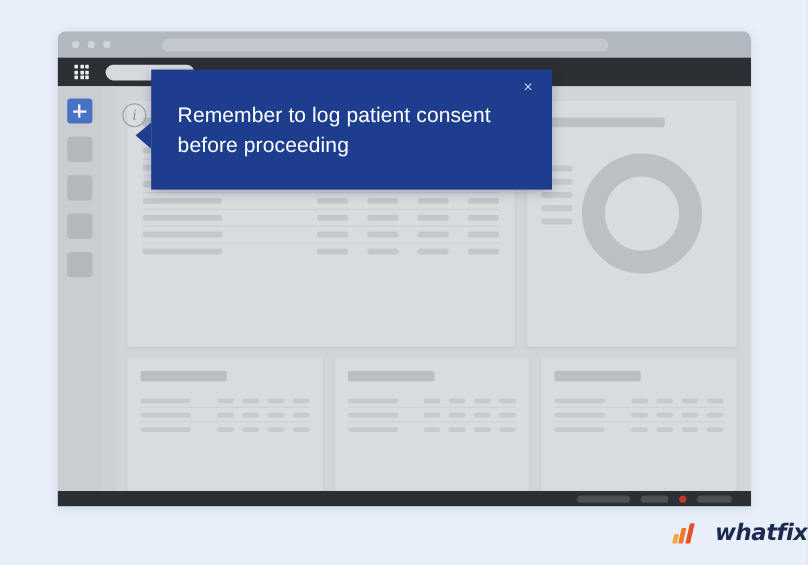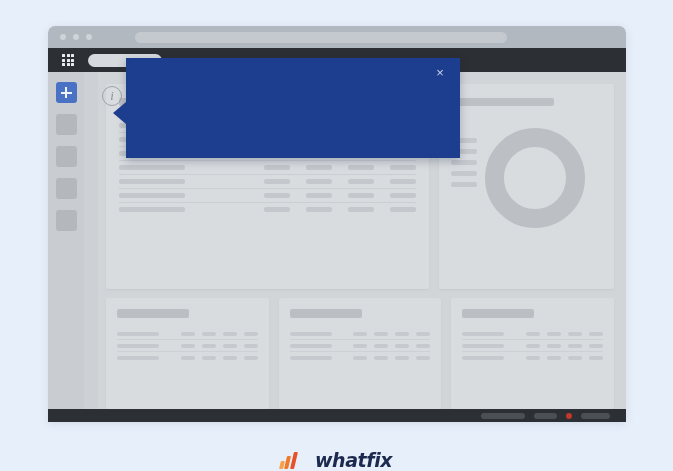--- a/index.html
+++ b/index.html
@@ -207,22 +207,22 @@
     width:16px;height:16px;
     color:#c9d3ea;
     font-size:13px;line-height:16px;text-align:center;
     cursor:pointer;
     font-family:"Liberation Sans", sans-serif;
   }
 
   
   .footer{
     position:absolute;
-    left:0;right:0;bottom:0;
-    display:flex;align-items:center;justify-content:center;gap:17px;
+    left:0;right:0;bottom:16px;
+    display:flex;align-items:center;justify-content:flex-end;gap:17px;
   }
   .logo-mark{
     display:flex;align-items:flex-end;gap:1.5px;height:17px;
     transform:skewX(-13deg);
     margin-right:2px;
   }
   .logo-mark i{display:block;border-radius:1px;}
   .logo-mark i:nth-child(1){width:3.5px;height:8px;background:#f7a14a;}
   .logo-mark i:nth-child(2){width:4px;height:13px;background:#ef7b2a;}
   .logo-mark i:nth-child(3){width:4.5px;height:17px;background:#e8502a;}
@@ -467,20 +467,21 @@
   <div class="statusbar">
     <span class="st-pill long"></span>
     <span class="st-pill mid"></span>
     <span class="st-dot"></span>
     <span class="st-pill short"></span>
   </div>
 </div>
 
 <div class="tooltip">
   <span class="arrow"></span>
+  <div class="tooltip-text">Remember to log patient consent before proceeding</div>
   <div class="tooltip-close">×</div>
 </div>
 
 <div class="footer">
   <span class="logo-mark">
     <i></i>
       <i></i>
       <i></i>
   </span>
   <span class="logo-text">whatfix</span>

